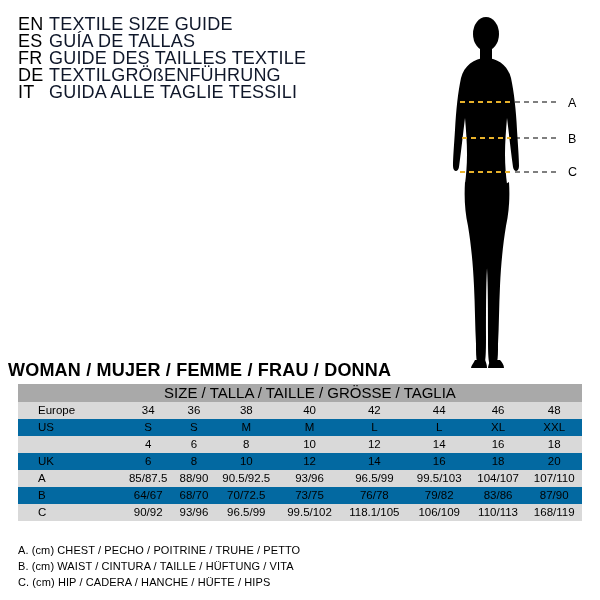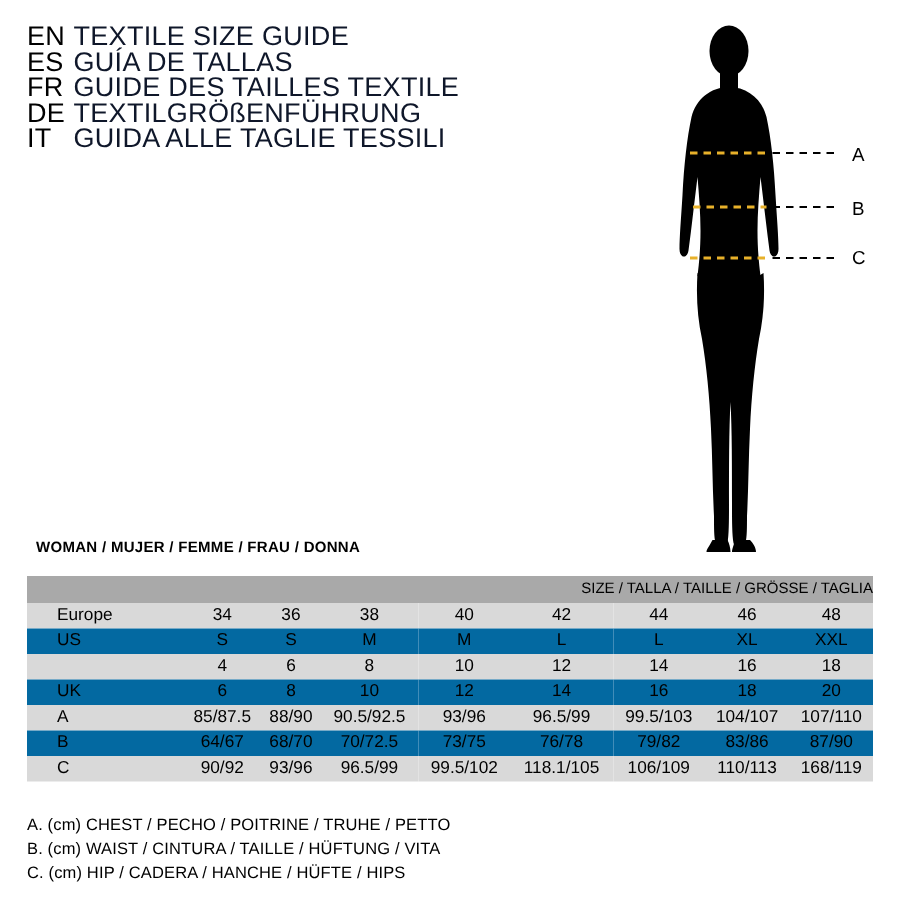--- a/index.html
+++ b/index.html
@@ -63,23 +63,23 @@
     color: #000;
     left: 148px;
   }
   .ml-a { top: 90px; }
   .ml-b { top: 126px; }
   .ml-c { top: 159px; }
 
   
   .woman-heading {
     position: absolute;
-    left: 24px;
+    left: 8px;
     top: 360px;
-    font-size: 10px;
+    font-size: 18px;
     font-weight: bold;
     letter-spacing: 0.2px;
   }
 
   
   .size-table {
     position: absolute;
     left: 18px;
     top: 384px;
     width: 564px;
@@ -94,23 +94,23 @@
     text-align: center;
     border: 0;
   }
   .size-table .row-head {
     text-align: left;
     padding-left: 20px;
     width: 84px;
   }
   .hdr-row td {
     background: #a9a9a9;
-    text-align: right;
+    text-align: center;
     padding-left: 20px;
-    font-size: 10px;
+    font-size: 15px;
     height: 18px;
     line-height: 18px;
   }
   .shade td {
     background: #d9d9d9;
   }
   .plain td {
     background: #0369a1;
   }
 

